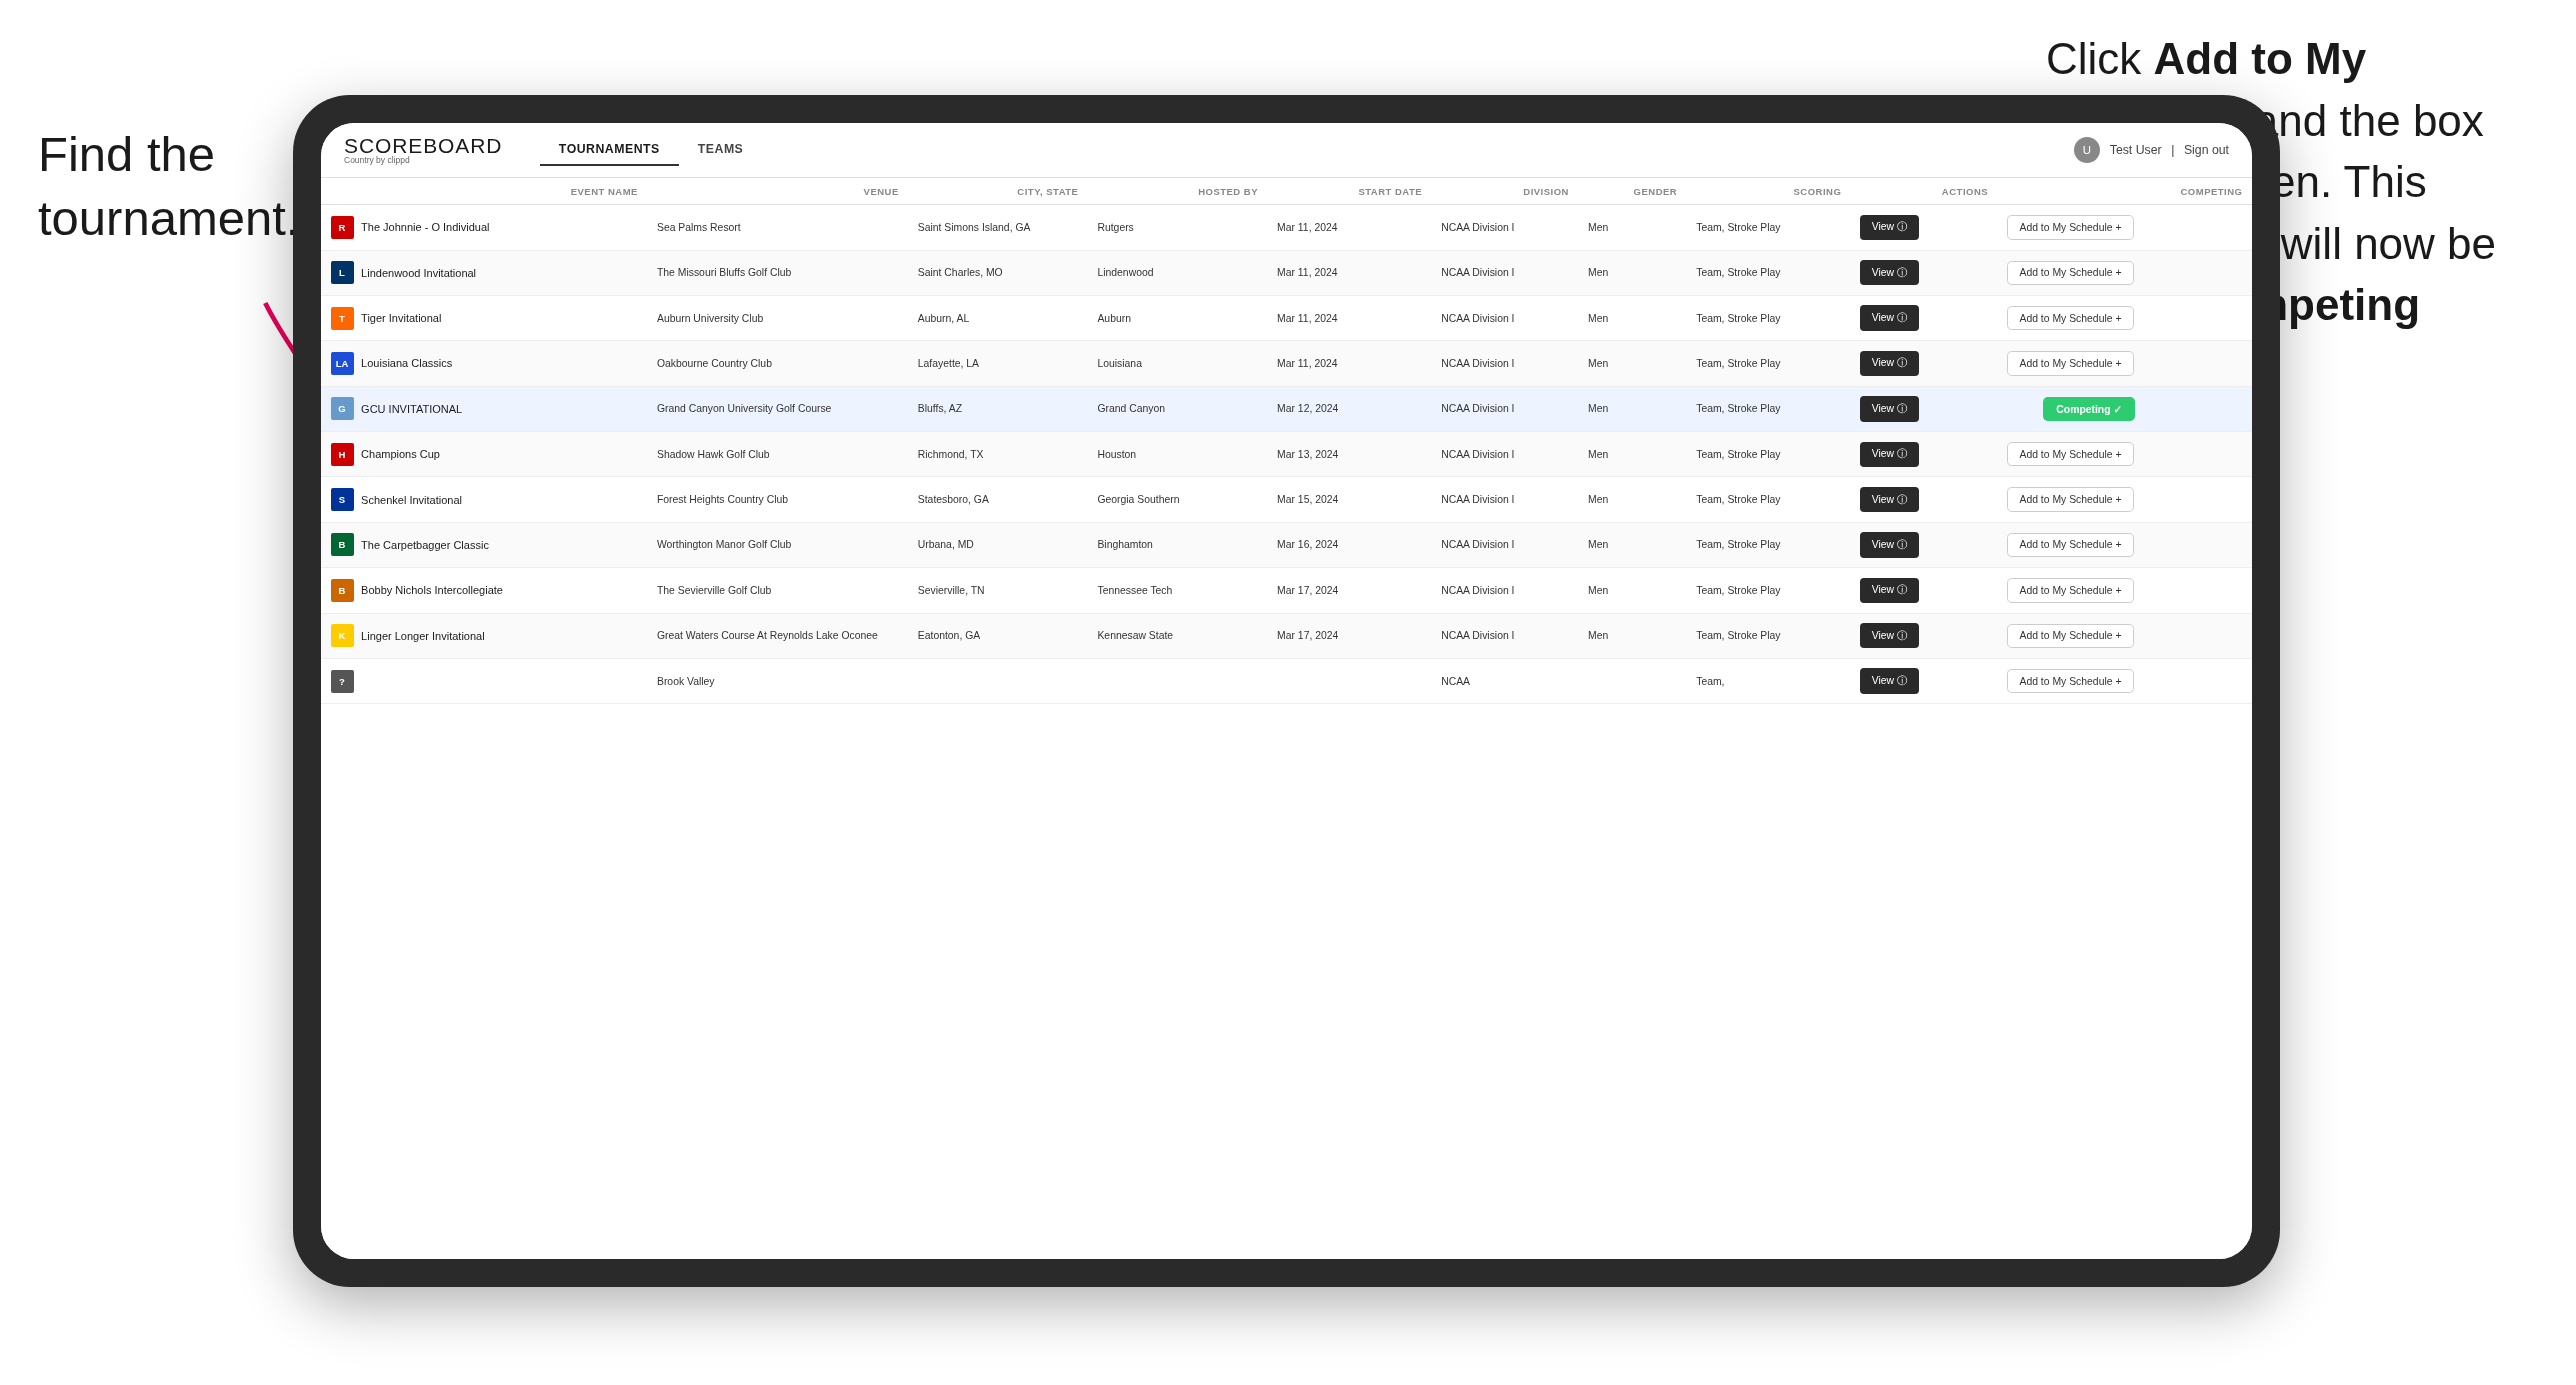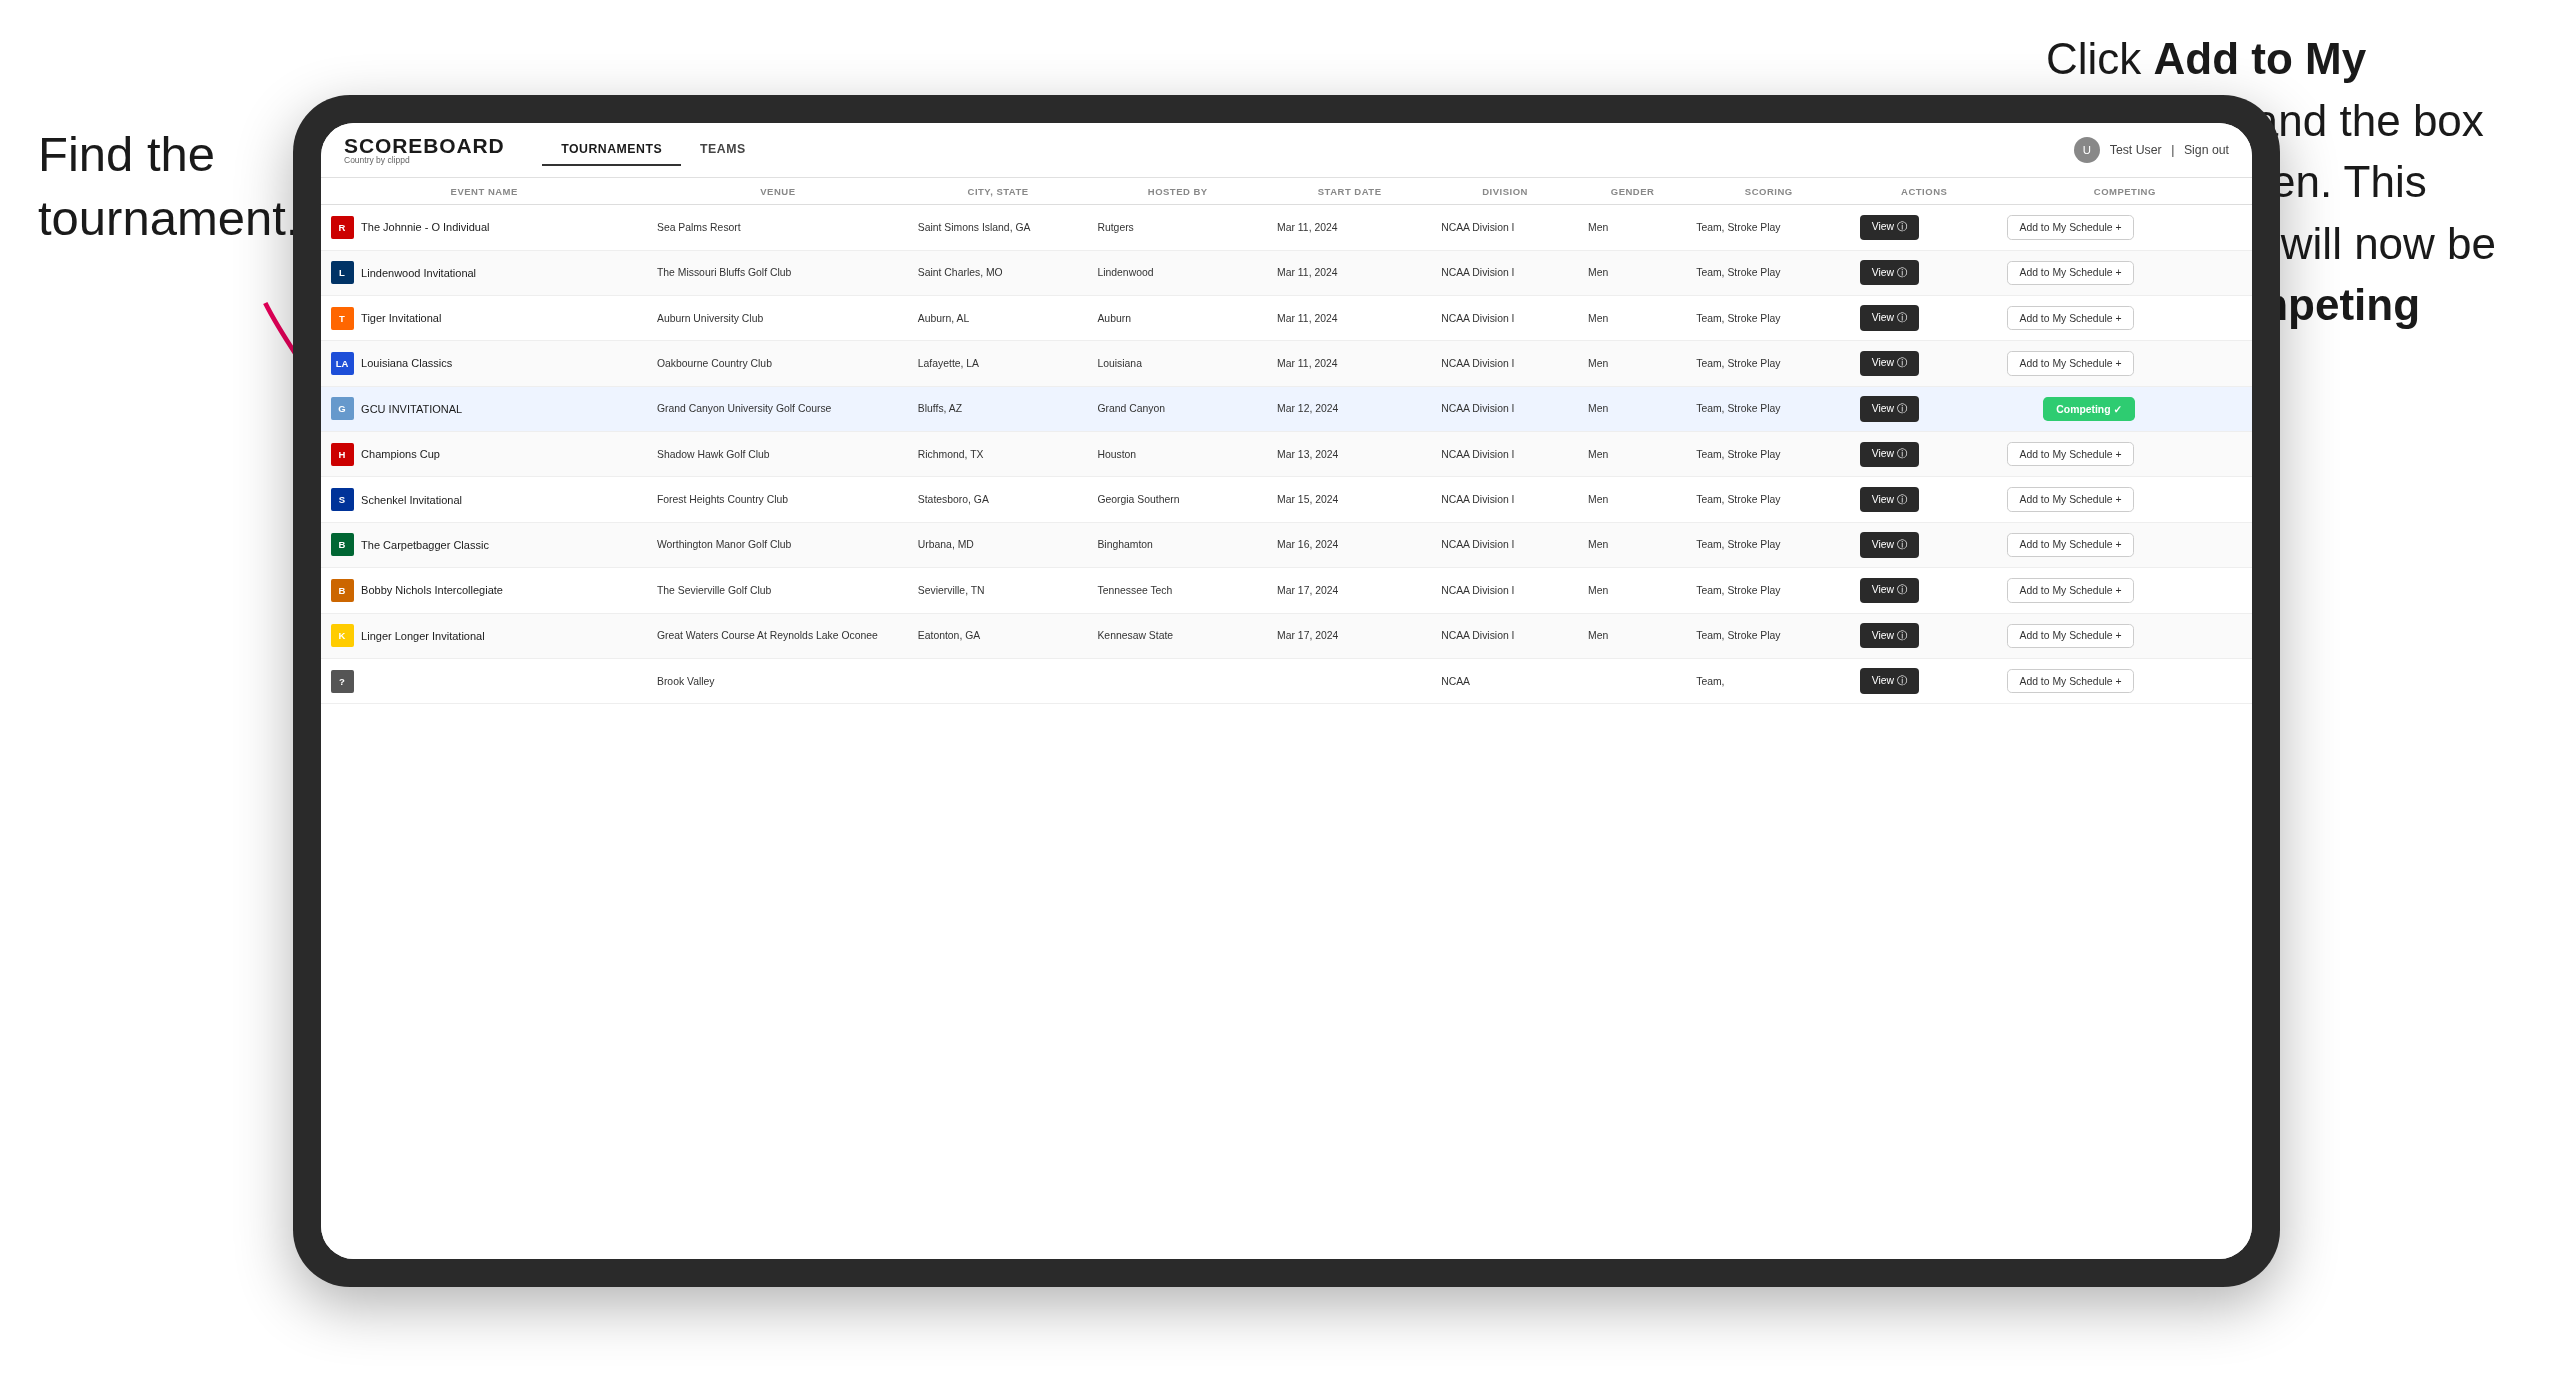--- a/index.html
+++ b/index.html
@@ -72,21 +72,21 @@
     }
 
     .scoreboard-logo {
       display: flex;
       flex-direction: column;
       line-height: 1;
     }
 
     .scoreboard-logo .logo-main {
       font-size: 21px;
-      font-weight: 700;
+      font-weight: 400;
       color: #1a1a1a;
       letter-spacing: 0.9px;
       text-transform: uppercase;
     }
 
     .scoreboard-logo .logo-sub {
       font-size: 8.5px;
       color: #666;
     }
 
@@ -146,21 +146,21 @@
       font-size: 11px;
     }
 
     thead tr {
       background: #ffffff;
       border-bottom: 0.9px solid #ddd;
     }
 
     thead th {
       padding: 7.6px 9.5px;
-      text-align: center;
+      text-align: right;
       font-size: 9.5px;
       font-weight: 600;
       color: #888;
       letter-spacing: 0.5px;
       text-transform: uppercase;
       white-space: nowrap;
     }
 
     tbody tr {
       border-bottom: 0.9px solid #eee;

